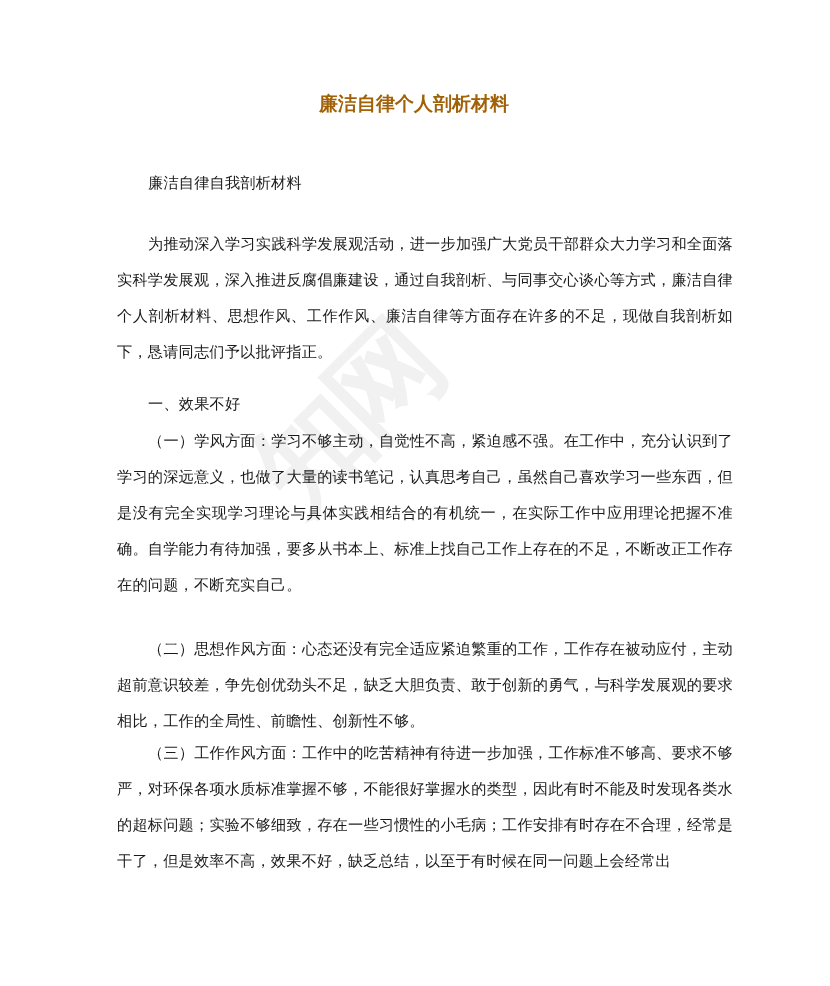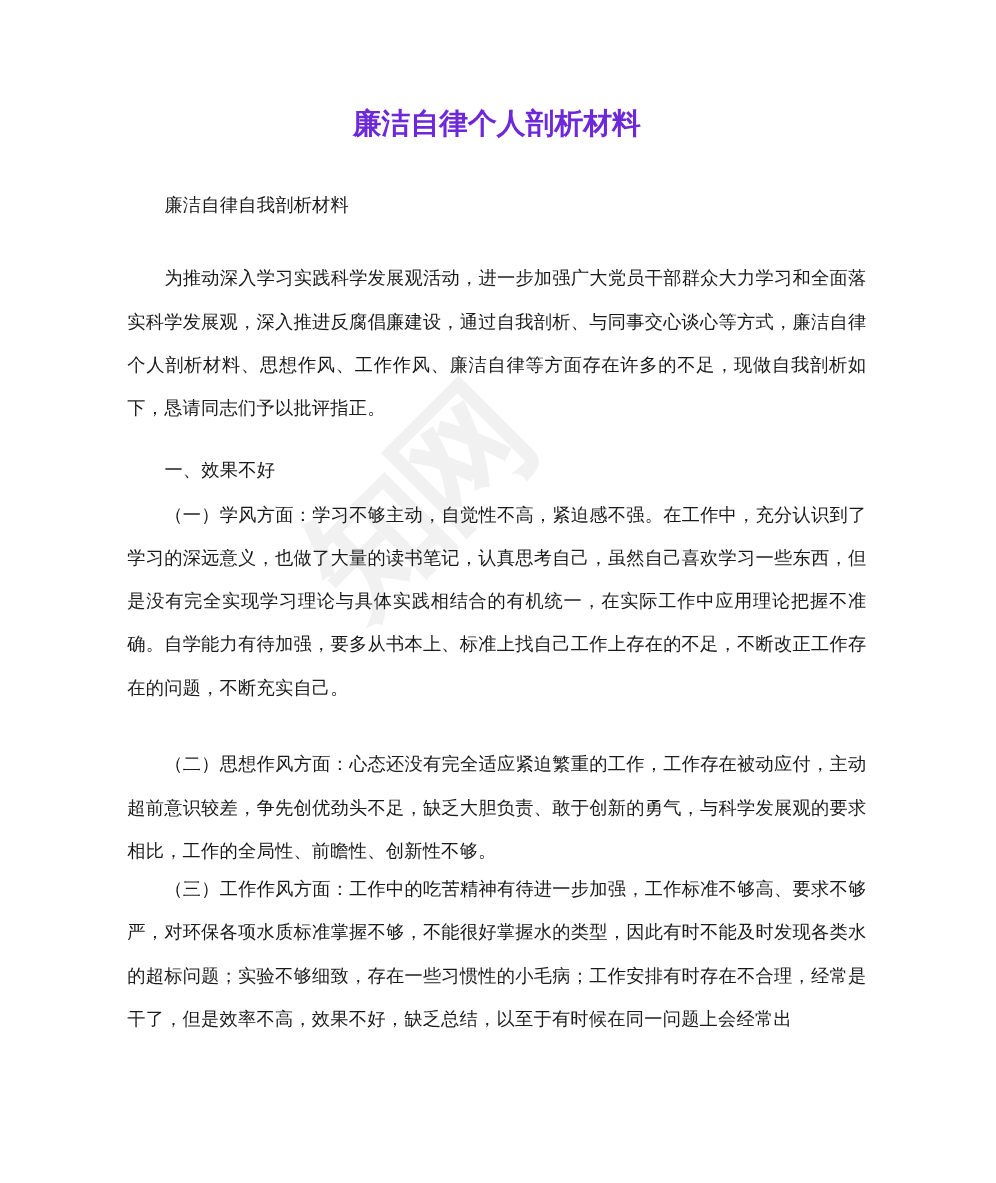--- a/index.html
+++ b/index.html
@@ -4,23 +4,23 @@
 <style>
   html, body { margin:0; padding:0; background:#ffffff; }
   body { width:830px; height:986px; position:relative; overflow:hidden;
          font-family:"DejaVu Sans", "Liberation Sans", sans-serif; color:#1a1a1a; }
   .page { position:absolute; left:0; top:0; width:830px; height:986px; background:#fff; }
   .watermark { position:absolute; left:280px; top:300px; width:320px; height:260px;
                transform:rotate(-45deg); font-size:110px; font-weight:bold; color:#f1f1f1;
                letter-spacing:-8px; line-height:1; white-space:nowrap; pointer-events:none; z-index:0; }
   .content { position:absolute; left:106px; top:0; width:616px; z-index:1; }
   .title { position:absolute; left:0; width:616px; top:89px; text-align:center;
-           font-size:24px; font-weight:bold; line-height:28px; color:#6d28d9; }
+           font-size:19px; font-weight:bold; line-height:28px; color:#a16207; }
   .p { position:absolute; left:0; width:616px; font-size:15.2px; line-height:36px;
-       text-align:justify; text-justify:inter-character; letter-spacing:0.2px; margin:0;font-family:Liberation Serif, serif; }
+       text-align:justify; text-justify:inter-character; letter-spacing:0.2px; margin:11px; }
   .indent { text-indent:31px; }
 </style>
 </head>
 <body>
 
 <div class="page">
   <div class="watermark">知网</div>
   <div class="content">
     <h1 class="title" style="margin:0;">廉洁自律个人剖析材料</h1>
     <p class="p indent" style="top:154px;">廉洁自律自我剖析材料</p>

